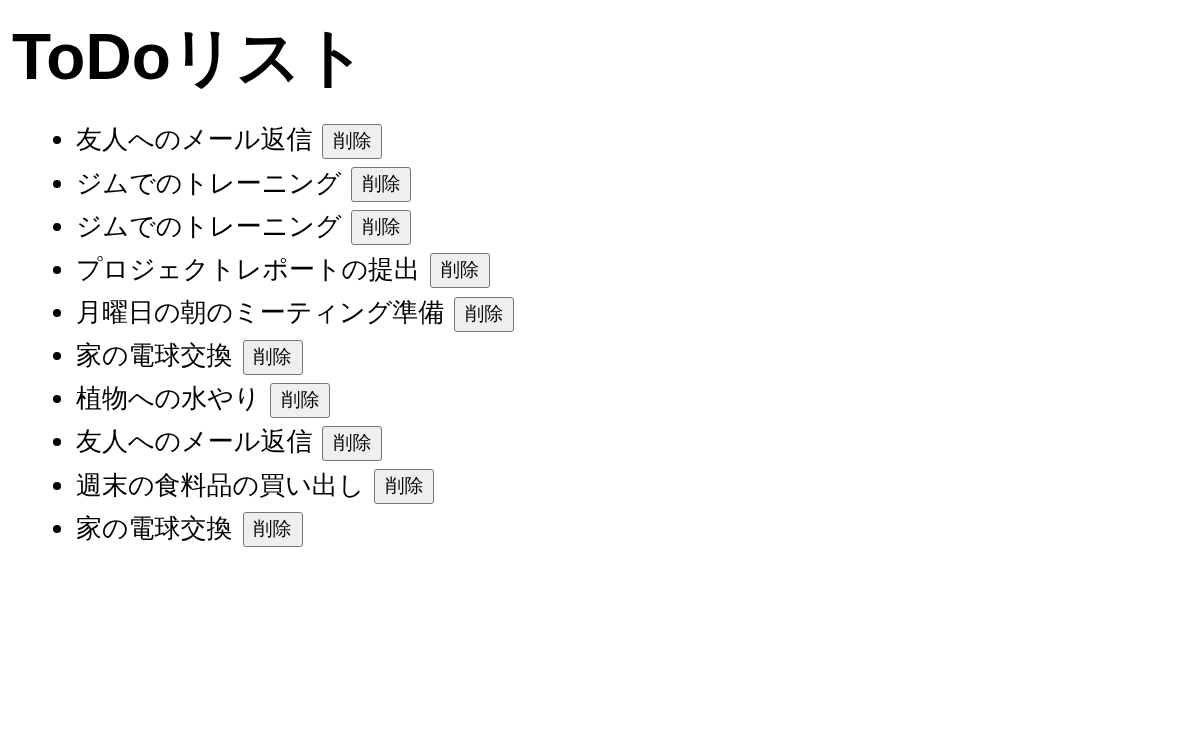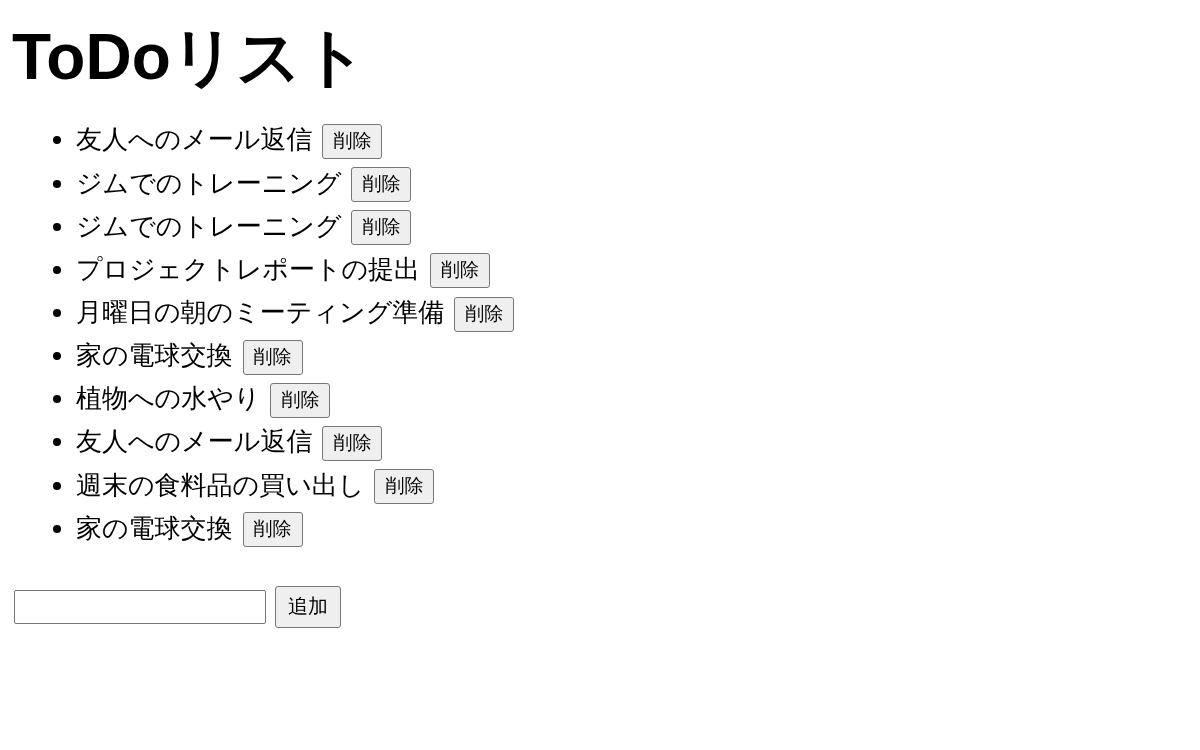--- a/index.html
+++ b/index.html
@@ -107,18 +107,14 @@
       <span class="task-text">友人へのメール返信</span><button class="delete-button">削除</button>
     </li>
     <li>
       <span class="task-text">週末の食料品の買い出し</span><button class="delete-button">削除</button>
     </li>
     <li>
       <span class="task-text">家の電球交換</span><button class="delete-button">削除</button>
     </li>
   </ul>
 
-  <div class="input-row">
-    <input class="new-task-input" type="text" placeholder="" style="">
-    <button class="add-button">追加</button>
-  </div>
 
 </div>
 
 </body></html>

